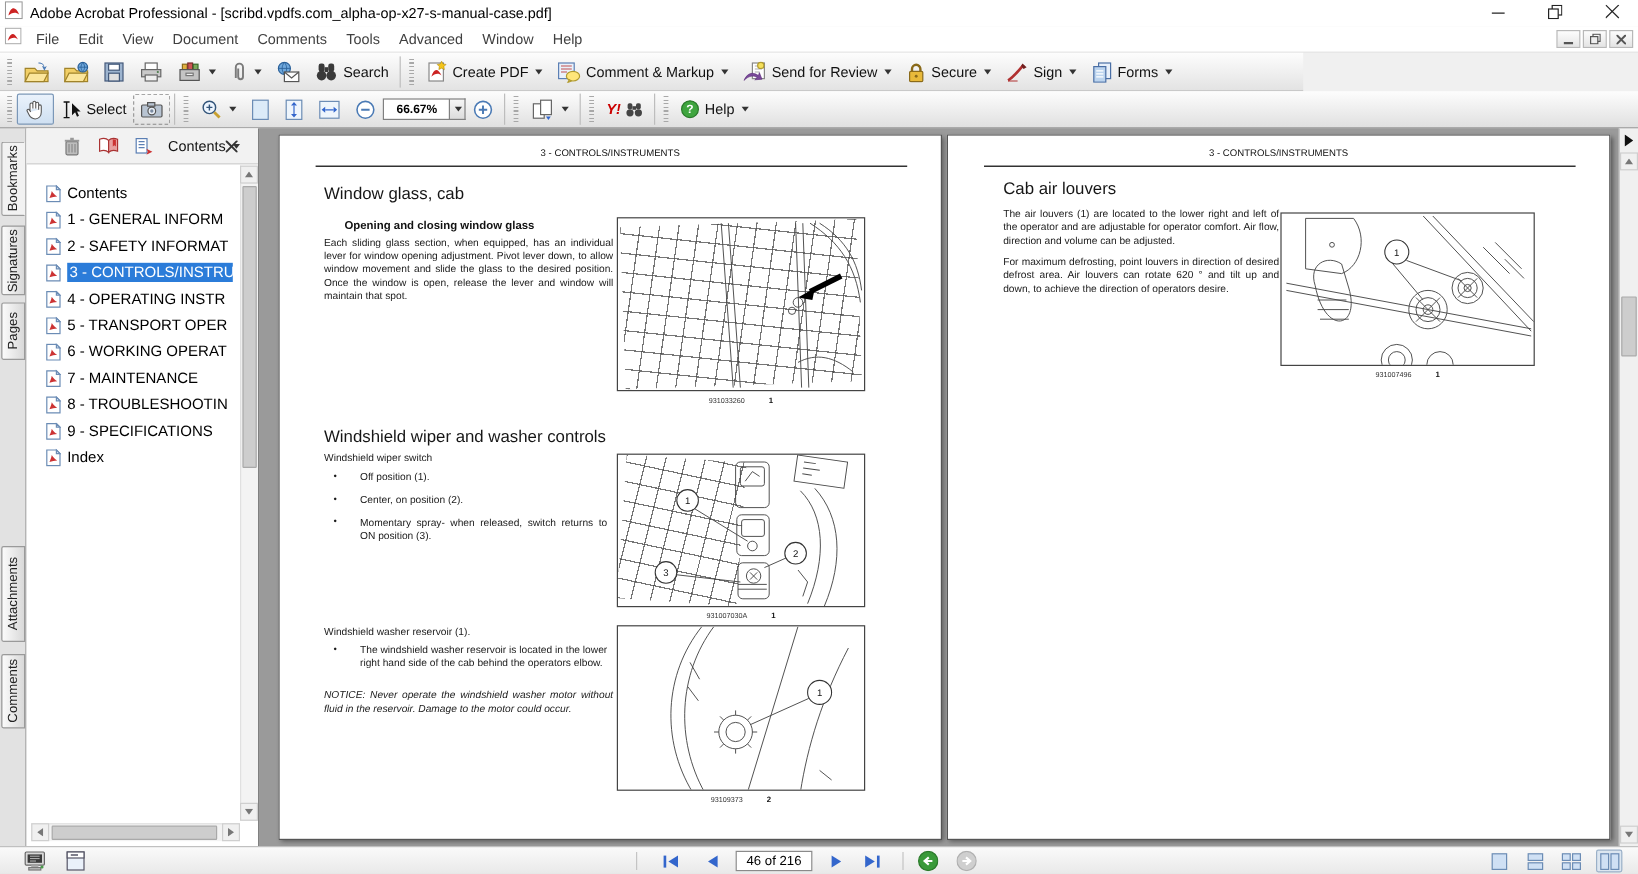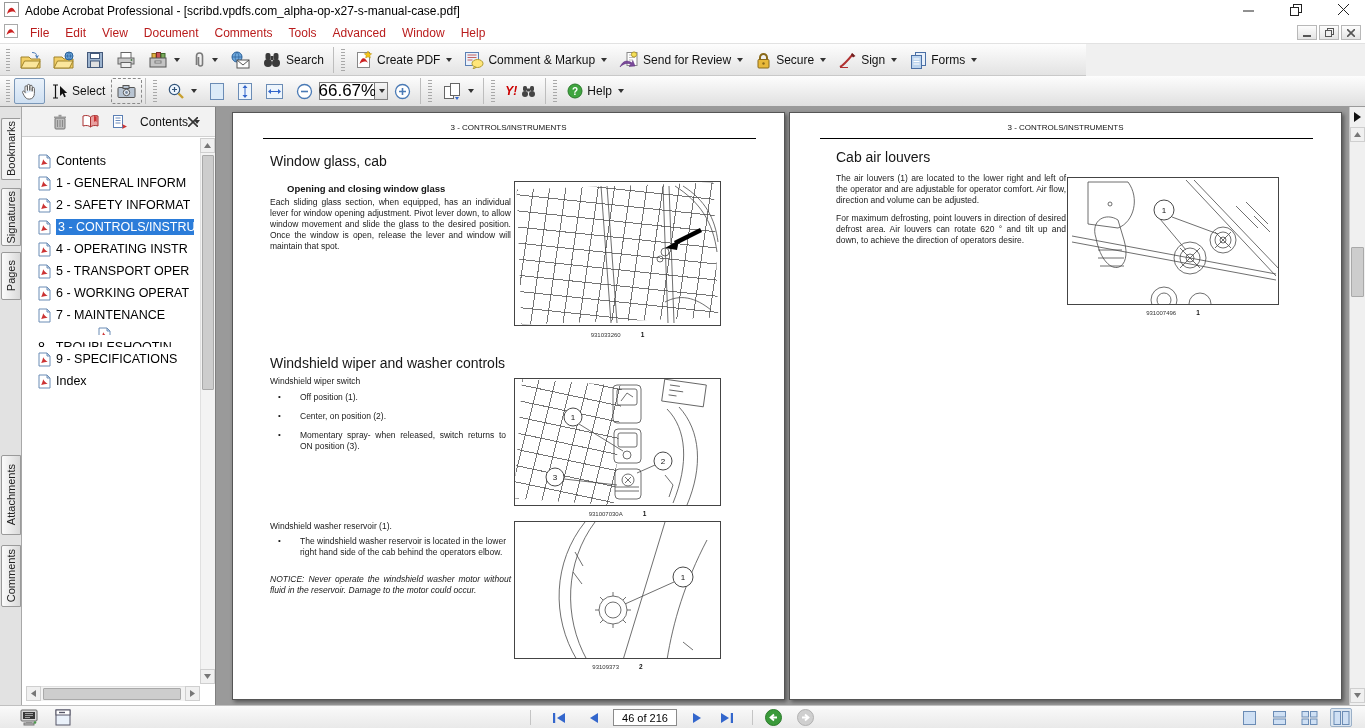--- a/index.html
+++ b/index.html
@@ -9,42 +9,42 @@
 
   
   #titlebar { left:0; top:0; width:1365px; height:22px; background:#ffffff;
     display:flex; align-items:center; padding-left:4px; }
   #titlebar .title { font-size:12px; color:#000; margin-left:6px; }
   .wctl { width:30px; height:18px; display:flex; align-items:center; justify-content:center; }
   #win-controls { position:absolute; right:6px; top:1px; display:flex; gap:18px; }
 
   #menubar { left:0; top:22px; width:1365px; height:22px; background:#ffffff;
     display:flex; align-items:center; padding-left:4px; border-bottom:1px solid #e2e2e2; }
-  .menu-item { font-size:12px; color:#b91c1c; padding:2px 8px; cursor:default;text-align:center; }
+  .menu-item { font-size:12px; color:#404040; padding:2px 8px; cursor:default;text-align:center; }
   #mdi-controls { position:absolute; right:4px; top:3px; display:flex; gap:2px; }
   .mdi-btn { width:20px; height:15px; border:1px solid #b8b8b8; background:linear-gradient(#fdfdfd,#e4e4e4);
     display:flex; align-items:center; justify-content:center; }
 
   
   #toolbar1 { left:0; top:44px; width:1086px; height:32px;
     background:linear-gradient(#fdfdfd,#e3e3e3); border-bottom:1px solid #c9c9c9;
     display:flex; align-items:center; padding-left:2px; }
   #toolbar2 { left:0; top:76px; width:1365px; height:31px;
     background:linear-gradient(#fdfdfd,#e0e0e0); border-bottom:1px solid #9a9a9a;
     display:flex; align-items:center; padding-left:2px; }
   .grip { width:4px; height:22px; margin:0 4px;
     background:repeating-linear-gradient(to bottom,#a8a8a8 0 1px, transparent 1px 3px); }
   .tsep { width:1px; height:26px; background:#bdbdbd; margin:0 3px; }
   .tb { height:26px; display:flex; align-items:center; gap:4px; padding:0 5px;
     font-size:12px; color:#111; border:1px solid transparent; border-radius:2px; cursor:default; }
   .tb.active { border:1px solid #7a97b8; background:linear-gradient(#eaf2fb,#cfe0f2); }
   .dd { width:0; height:0; border-left:3px solid transparent; border-right:3px solid transparent;
     border-top:4px solid #333; margin-left:2px; }
-  .zoombox { width:56px; height:18px; border:1px solid #808080; background:#fff; font-size:17px;
-    display:flex; align-items:center; justify-content:center; }
+  .zoombox { width:56px; height:18px; border:1px solid #808080; background:#fff; font-size:10px;
+    display:flex; align-items:center; justify-content:center;font-weight:bold; }
   .zoomdd { width:13px; height:18px; border:1px solid #808080; border-left:none;
     background:linear-gradient(#f6f6f6,#dcdcdc); display:flex; align-items:center; justify-content:center; }
   .ytext { color:#c00; font-weight:bold; font-size:12px; font-style:italic; }
 
   
   #content { left:0; top:107px; width:1365px; height:598px; background:#9a9a9a; }
   #tabstrip { left:0; top:0; width:22px; height:598px; background:#e2e2e2; border-right:1px solid #a8a8a8; }
   .vtab { position:absolute; left:1px; width:20px; border:1px solid #9a9a9a;
     background:linear-gradient(to right,#fbfbfb,#d9d9d9); border-radius:2px 0 0 2px;
     display:flex; align-items:center; justify-content:center; }
@@ -527,21 +527,21 @@
       <span class="lbl">6 - WORKING OPERAT</span>
     </div>
     <div class="bm-item" style="top:198px;">
       <svg width="13" height="15">
           <path d="M1 1 h8 l3 3 v10 H1z" fill="#fff" stroke="#6b8cb5"></path>
           <path d="M9 1 l3 3 h-3z" fill="#dce8f5" stroke="#6b8cb5"></path>
           <path d="M3.2 11 C4.4 8.2 4.9 6.8 5.1 5.2 C6.4 7.4 8 8.9 9.7 9.7 C7.5 9.9 5.3 10.4 3.2 11z" fill="#c33"></path>
         </svg>
       <span class="lbl">7 - MAINTENANCE</span>
     </div>
-    <div class="bm-item" style="top:220px;flex-direction:column;">
+    <div class="bm-item" style="top:220px;">
       <svg width="13" height="15">
           <path d="M1 1 h8 l3 3 v10 H1z" fill="#fff" stroke="#6b8cb5"></path>
           <path d="M9 1 l3 3 h-3z" fill="#dce8f5" stroke="#6b8cb5"></path>
           <path d="M3.2 11 C4.4 8.2 4.9 6.8 5.1 5.2 C6.4 7.4 8 8.9 9.7 9.7 C7.5 9.9 5.3 10.4 3.2 11z" fill="#c33"></path>
         </svg>
       <span class="lbl">8 - TROUBLESHOOTIN</span>
     </div>
     <div class="bm-item" style="top:242px;">
       <svg width="13" height="15">
           <path d="M1 1 h8 l3 3 v10 H1z" fill="#fff" stroke="#6b8cb5"></path>

